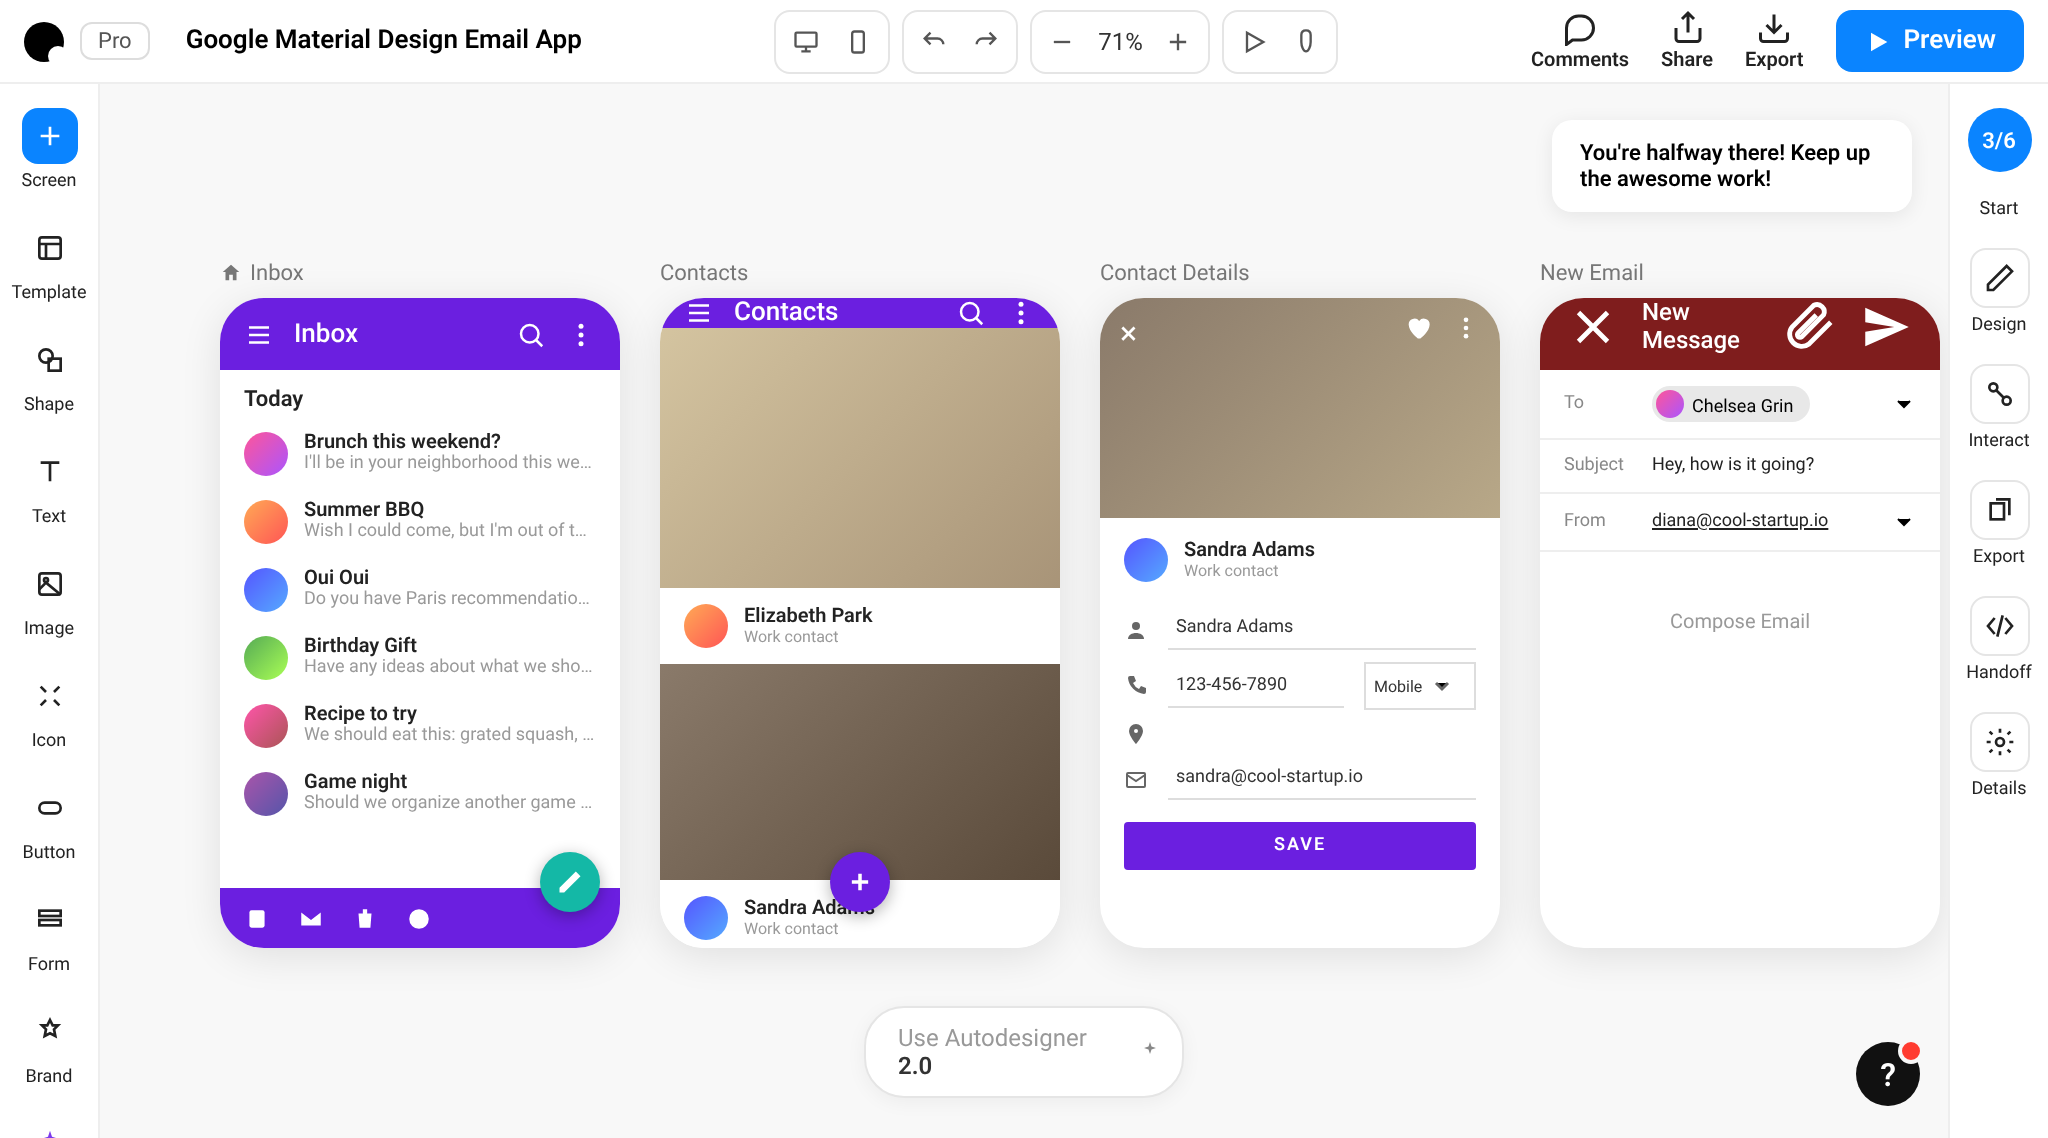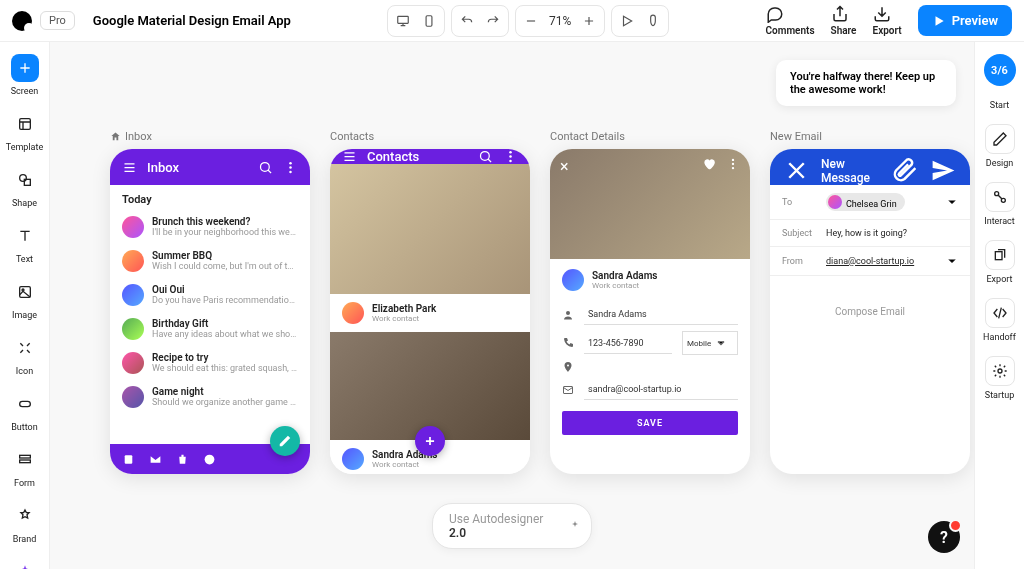--- a/index.html
+++ b/index.html
@@ -8,21 +8,21 @@
 .logo{width:20px;height:20px;background:#000;border-radius:50%;position:relative}
 .logo:after{content:"";position:absolute;right:-2px;bottom:-2px;width:10px;height:10px;background:#fff;border-radius:50%}
 .pro-badge{margin-left:8px;padding:2px 8px;border:1px solid #ddd;border-radius:6px;font-size:11px;color:#555}
 .project-title{margin-left:18px;font-size:13px;font-weight:600}
 .top-center{margin-left:auto;display:flex;align-items:center;gap:6px}
 .tool-group{display:flex;align-items:center;gap:2px;padding:3px;border:1px solid #e5e5e5;border-radius:8px}
 .tool-btn{width:24px;height:24px;display:flex;align-items:center;justify-content:center;border-radius:5px;background:none;border:none;cursor:pointer;color:#555}
 .tool-btn svg{width:14px;height:14px}
 .zoom-val{font-size:12px;padding:0 4px;color:#333}
 .top-right{margin-left:auto;display:flex;align-items:center;gap:16px}
-.top-action{display:flex;flex-direction:column;align-items:flex-start;gap:2px;background:none;border:none;cursor:pointer;color:#222}
+.top-action{display:flex;flex-direction:column;align-items:center;gap:2px;background:none;border:none;cursor:pointer;color:#222}
 .top-action svg{width:18px;height:18px}
 .top-action span{font-size:10px;font-weight:600}
 .preview-btn{background:#0a84ff;color:#fff;border:none;padding:8px 14px;border-radius:8px;font-weight:600;font-size:13px;display:flex;align-items:center;gap:6px;cursor:pointer}
 .preview-btn svg{width:14px;height:14px}
 .left-rail{position:absolute;left:0;top:42px;bottom:0;width:50px;border-right:1px solid #eee;display:flex;flex-direction:column;align-items:center;padding-top:12px;gap:14px}
 .rail-item{display:flex;flex-direction:column;align-items:center;gap:4px;background:none;border:none;cursor:pointer;width:100%}
 .rail-item .rail-icon{width:28px;height:28px;display:flex;align-items:center;justify-content:center;border-radius:8px;color:#222}
 .rail-item.active .rail-icon{background:#0a84ff;color:#fff}
 .rail-item.magic .rail-icon{color:#7c3aed}
 .rail-item span{font-size:9px;color:#222;font-weight:400}
@@ -65,21 +65,21 @@
 .contact-sub{font-size:8px;color:#999}
 .detail-header{position:relative;height:110px;background:linear-gradient(135deg,#8a7a6a,#b8a888)}
 .detail-header .icons{position:absolute;top:8px;right:10px;display:flex;gap:10px;color:#fff}
 .detail-header .close-x{position:absolute;top:8px;left:10px;color:#fff;font-size:16px}
 .detail-person{display:flex;align-items:center;gap:8px;padding:10px 12px}
 .detail-row{display:flex;align-items:center;gap:10px;padding:3px 12px}
 .detail-row svg{width:12px;height:12px;color:#666;flex-shrink:0}
 .detail-field{flex:1;border-bottom:1px solid #ddd;padding:5px 4px;font-size:9px;color:#333;display:flex}
 .mobile-sel{width:56px;border:1px solid #ddd;border-bottom:1px solid #ddd;font-size:8px;padding:5px 4px;display:flex;align-items:center;color:#333;gap:4px}
 .save-btn{margin:8px 12px;background:#6b1fe0;color:#fff;text-align:center;padding:7px;font-size:9px;font-weight:600;letter-spacing:1px;border-radius:2px}
-.compose-header{background:#1d4ed8;color:#fff;height:36px;display:flex;align-items:flex-end;padding:0 12px;gap:10px;font-size:12px;font-weight:500}
+.compose-header{background:#7f1d1d;color:#fff;height:36px;display:flex;align-items:flex-start;padding:0 12px;gap:10px;font-size:12px;font-weight:500}
 .compose-row{display:flex;align-items:center;padding:8px 12px;border-bottom:1px solid #eee;gap:10px}
 .compose-label{font-size:9px;color:#888;width:34px}
 .compose-chip{background:#e8e8e8;border-radius:10px;padding:2px 8px 2px 2px;display:flex;align-items:flex-end;gap:4px;font-size:9px}
 .compose-chip .chip-av{width:14px;height:14px;border-radius:50%;background:linear-gradient(135deg,#f59,#a5f)}
 .compose-val{font-size:9px;color:#222;text-decoration:underline}
 .compose-plain{font-size:9px;color:#222}
 .compose-chev{margin-left:auto}
 .compose-body{text-align:center;padding:30px 0;font-size:10px;color:#999}
 .autodesigner{position:absolute;bottom:20px;left:50%;transform:translateX(-50%);background:#fff;border:1px solid #e5e5e5;border-radius:20px;padding:8px 32px 8px 16px;font-size:12px;color:#999;width:160px;box-shadow:0 2px 10px rgba(0,0,0,0.05);position:absolute}
 .autodesigner strong{color:#333;font-weight:600}
@@ -304,21 +304,21 @@
       </div>
       <span>Handoff</span>
     </button>
   <button class="rail-item">
       <div class="rail-icon">
         <svg viewBox="0 0 24 24" fill="none" stroke="currentColor" stroke-width="2">
           <circle cx="12" cy="12" r="3"></circle>
           <path d="M12 2v3M12 19v3M4.2 4.2l2.1 2.1M17.7 17.7l2.1 2.1M2 12h3M19 12h3M4.2 19.8l2.1-2.1M17.7 6.3l2.1-2.1"></path>
         </svg>
       </div>
-      <span>Startup</span>
+      <span>Details</span>
     </button>
 </div>
 
 <div class="canvas">
   <div class="tip-banner">You're halfway there! Keep up the awesome work!</div>
 
   <div class="screens">
 
     <div class="screen-wrap">
       <div class="screen-label">

